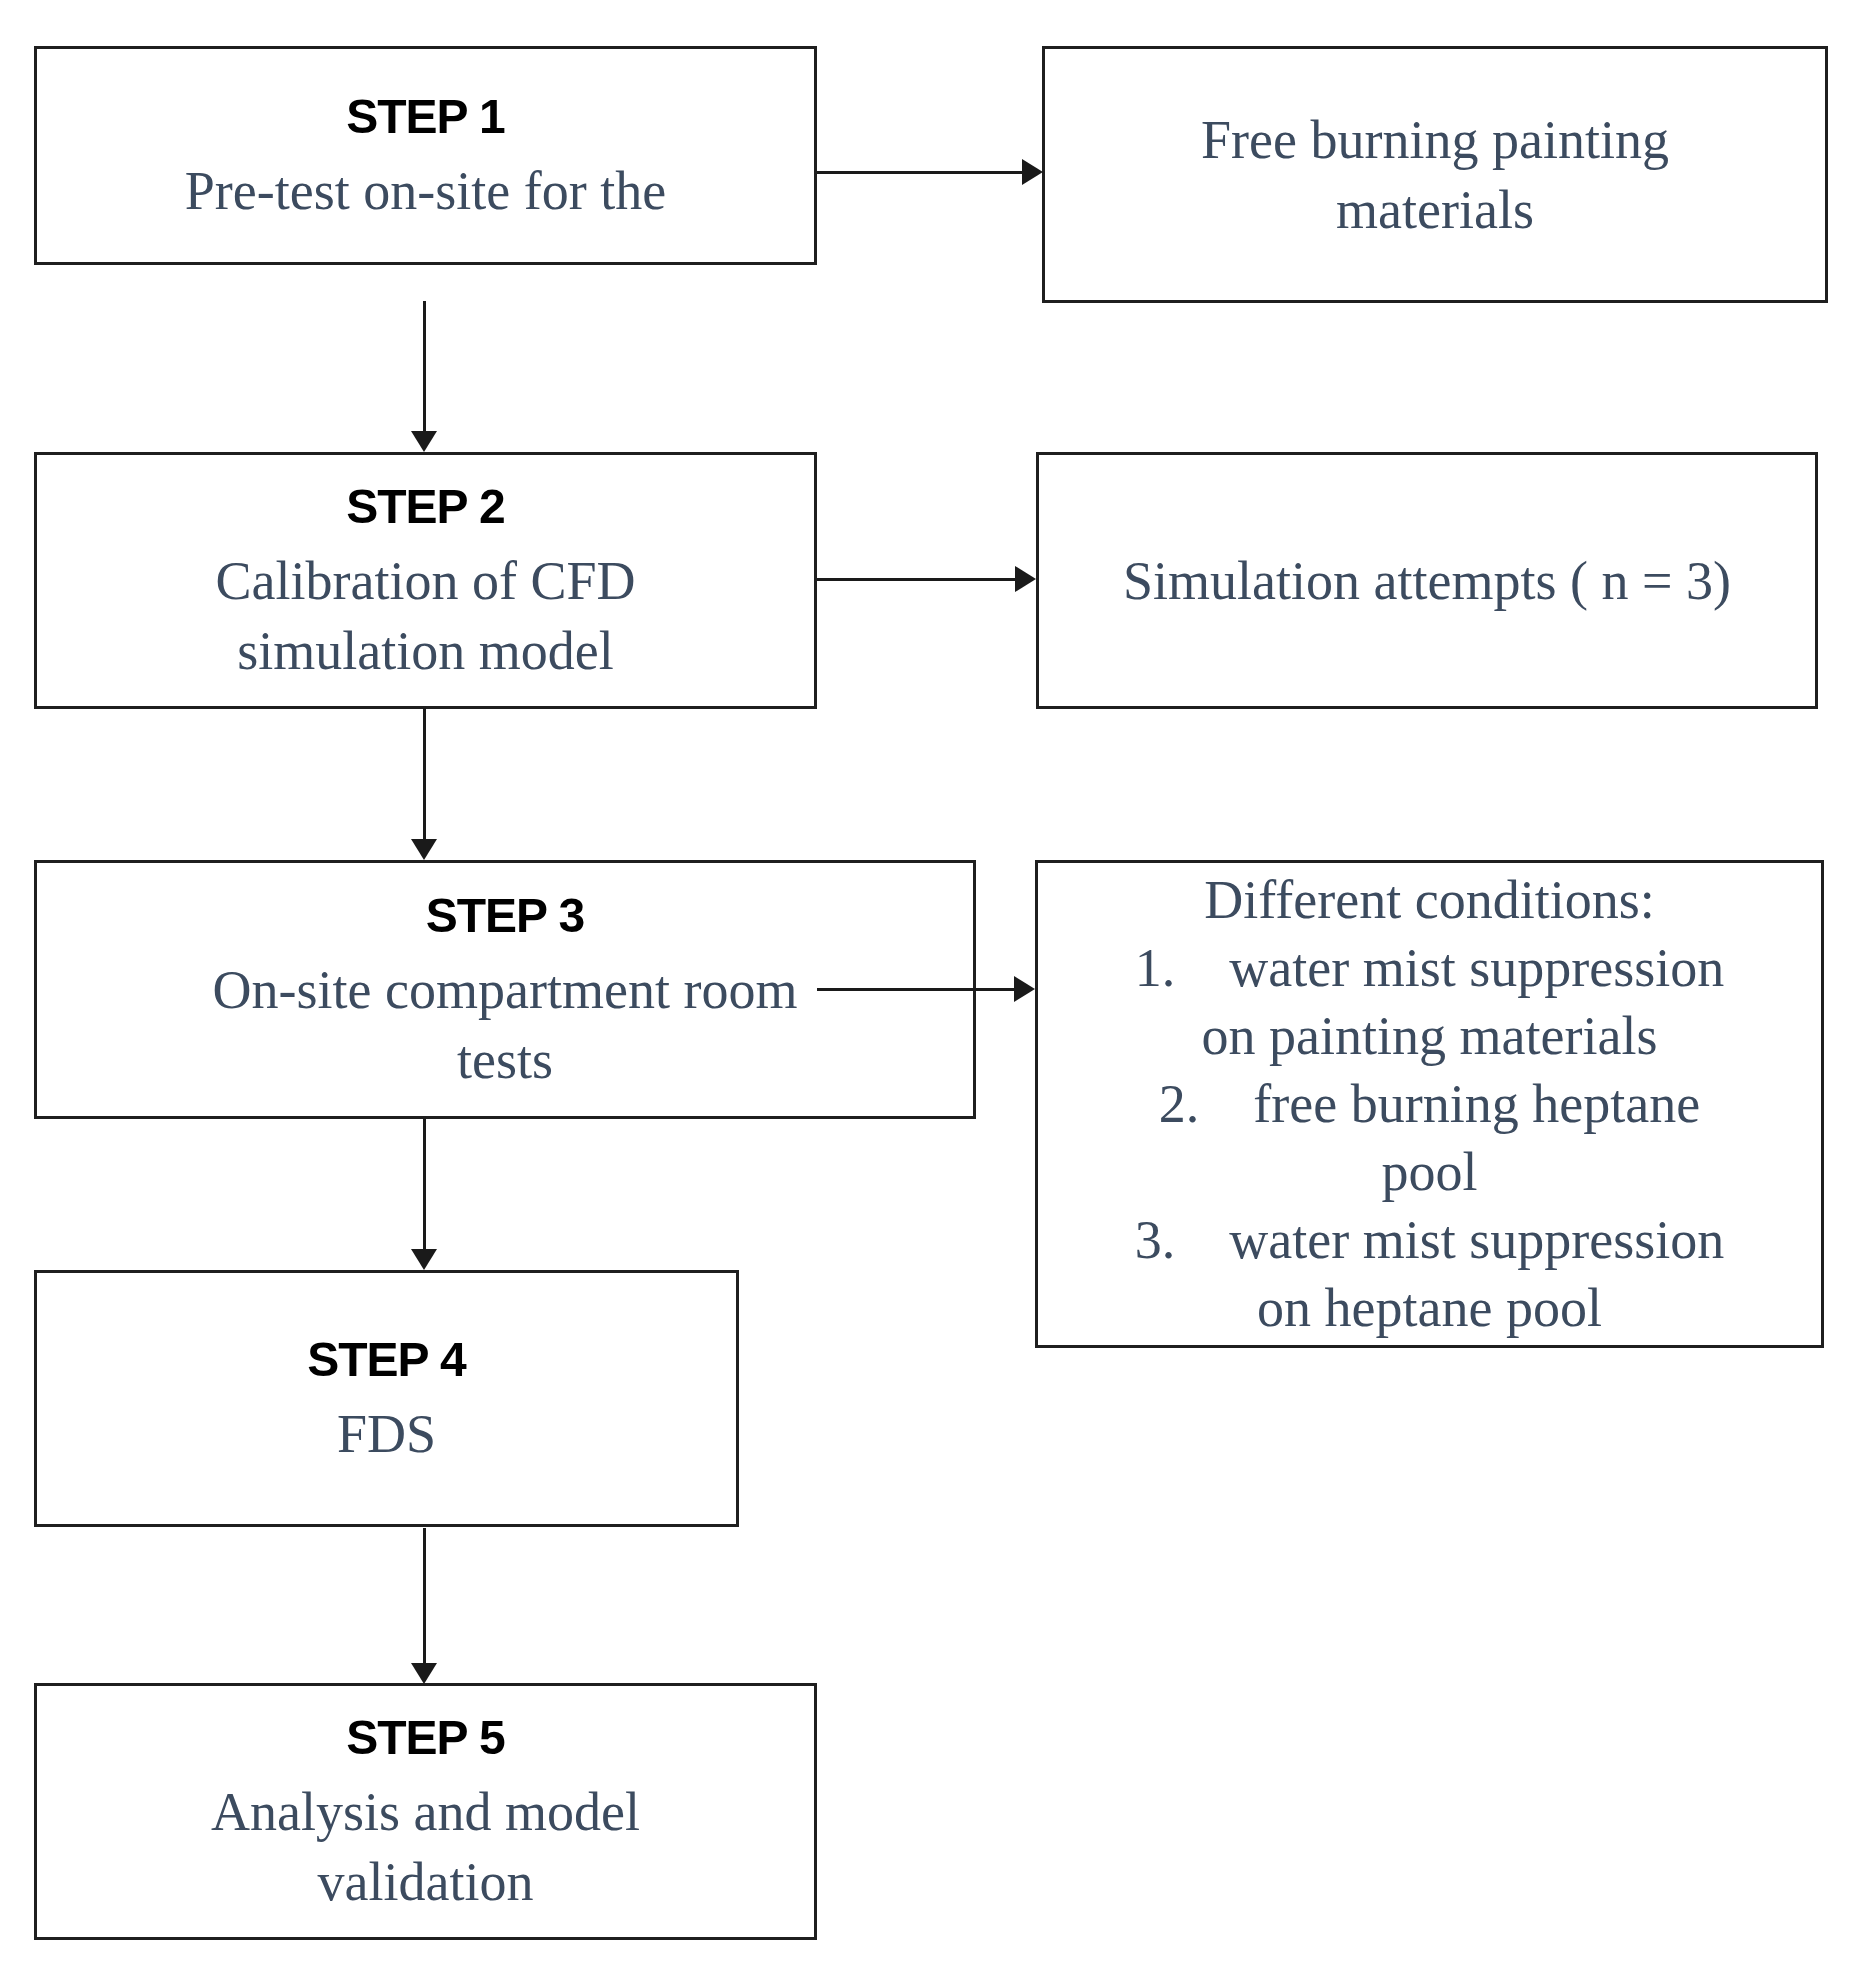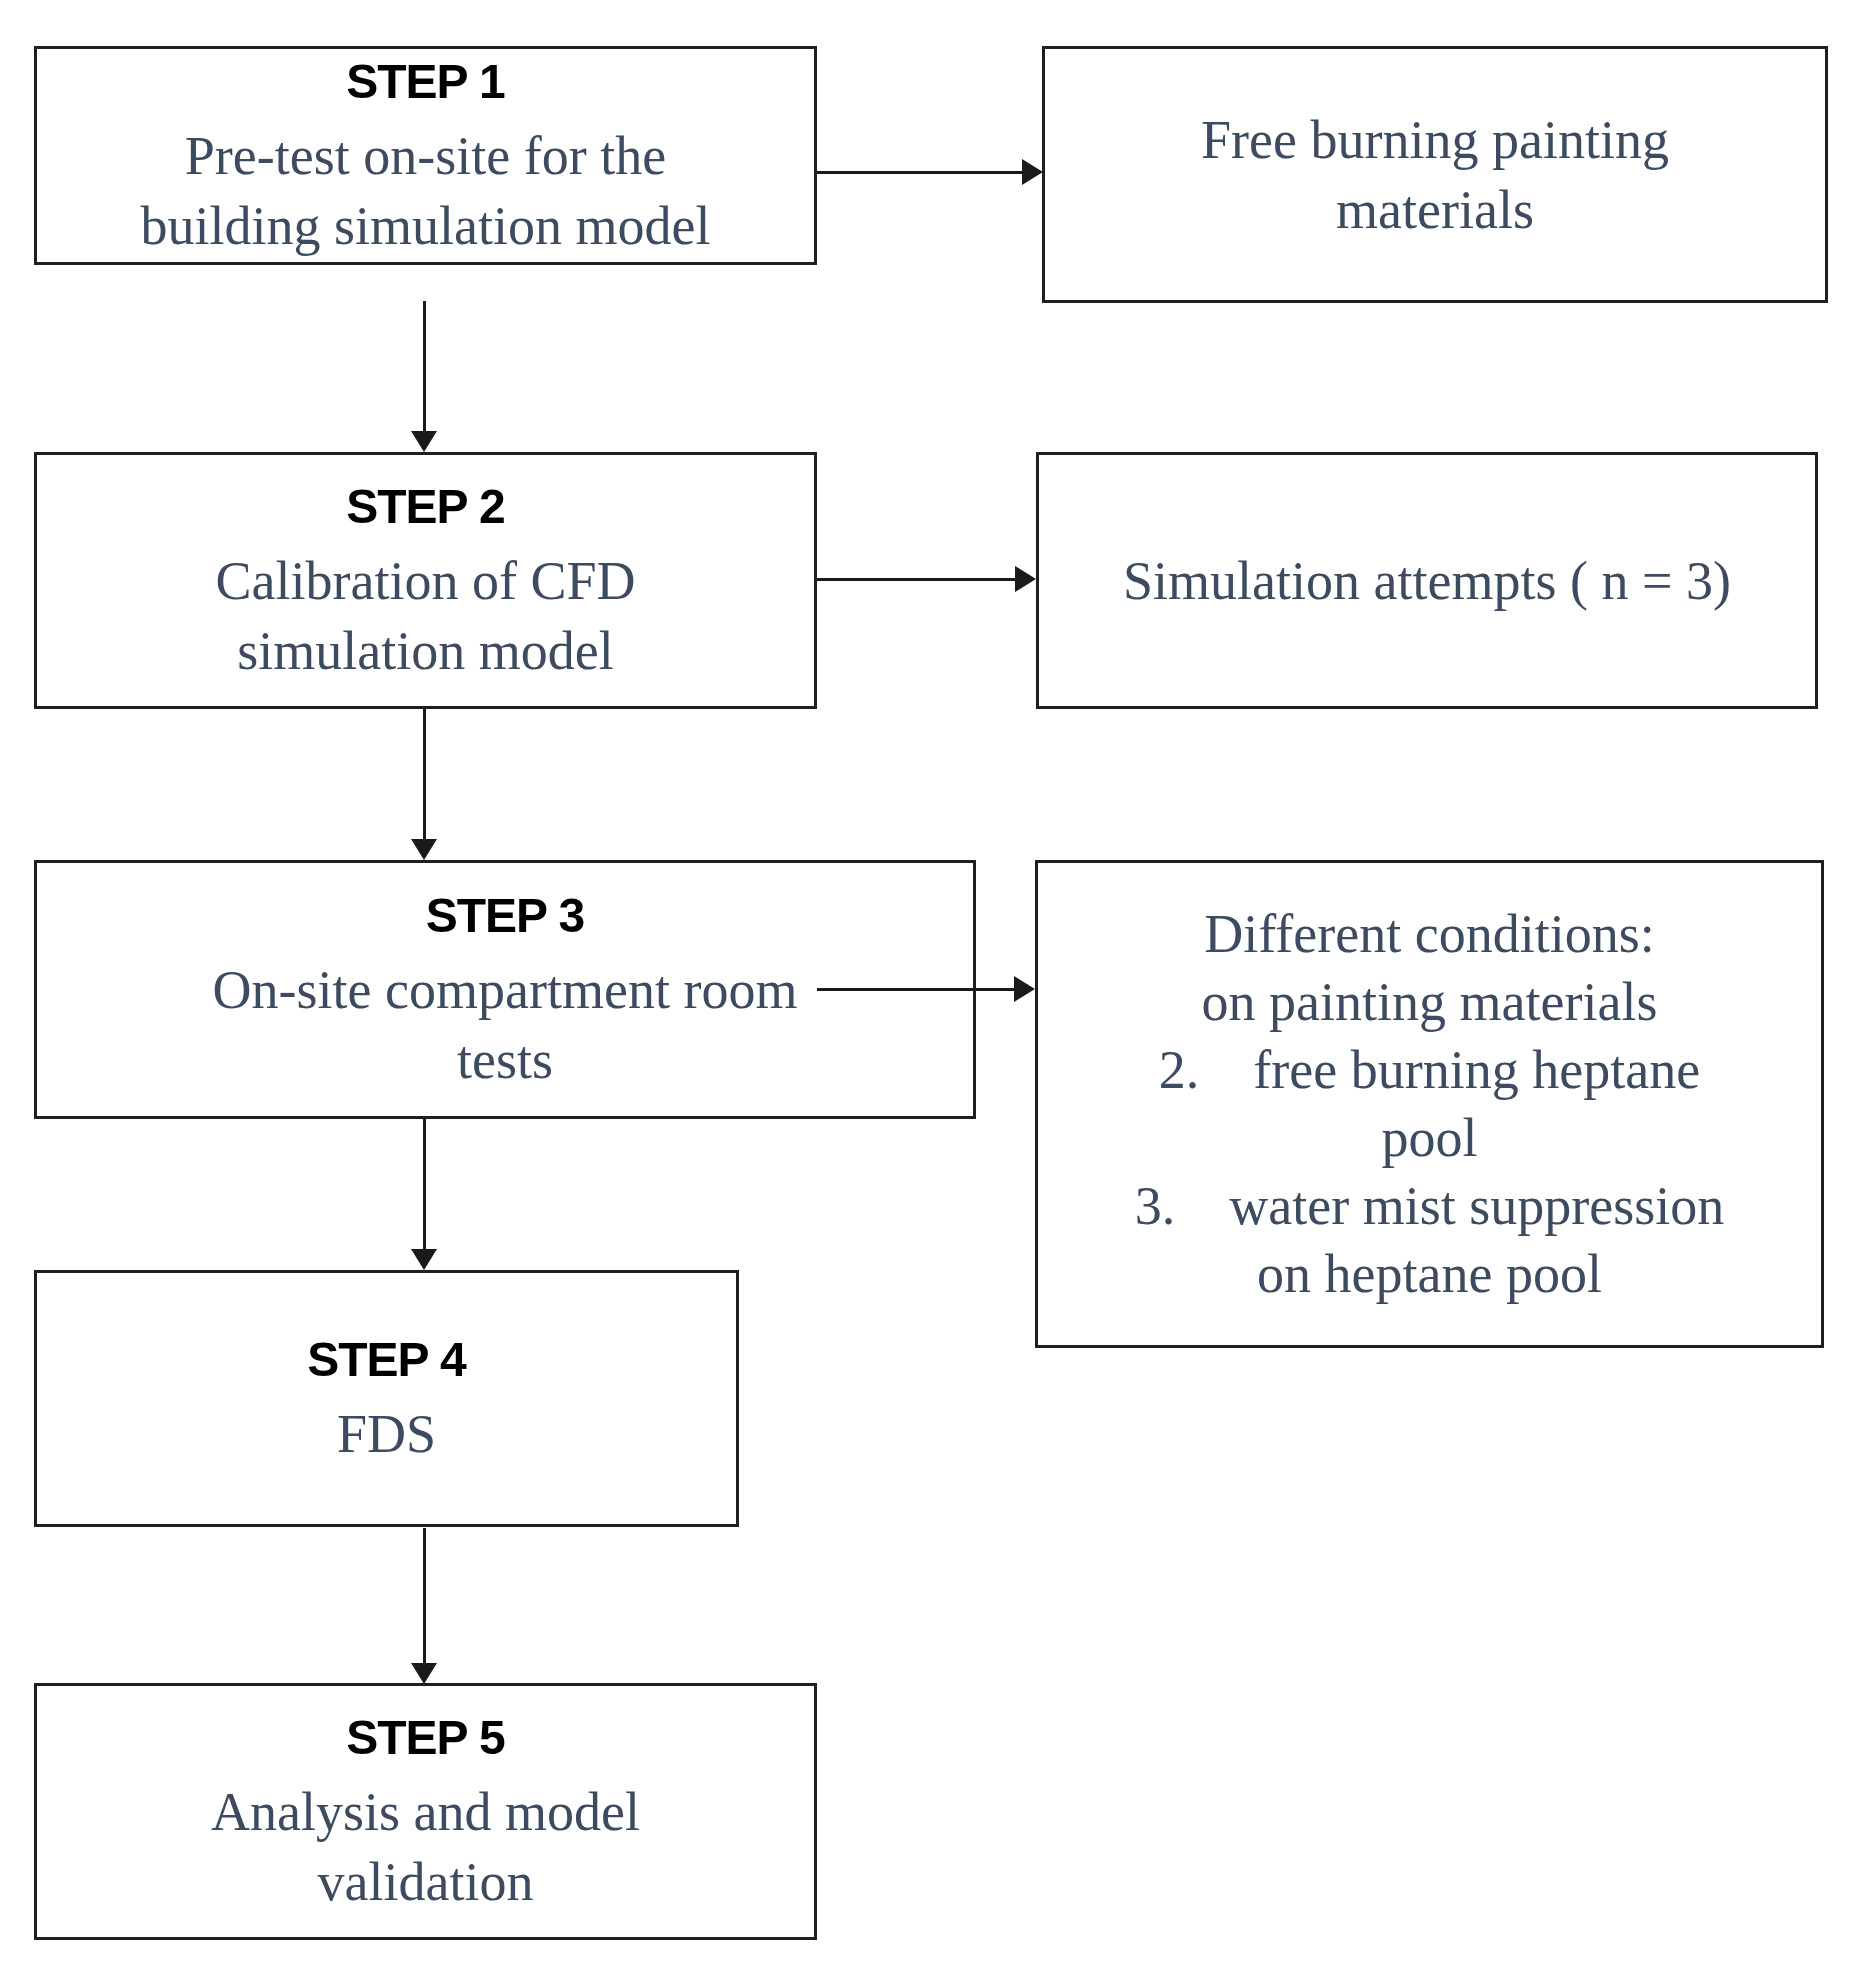--- a/index.html
+++ b/index.html
@@ -42,21 +42,20 @@
   #harrow3{left:817px;top:976px;width:218px;}
 </style>
 </head>
 <body>
 
 <div class="canvas">
 
   <div class="box" id="step1">
     <div class="step-title">STEP 1</div>
     <div class="body-line">Pre-test on-site for the</div>
-    <div class="body-line">building simulation model</div>
   </div>
 
   <div class="box" id="step2">
     <div class="step-title">STEP 2</div>
     <div class="body-line">Calibration of CFD</div>
     <div class="body-line">simulation model</div>
   </div>
 
   <div class="box" id="step3">
     <div class="step-title">STEP 3</div>
@@ -79,20 +78,21 @@
     <div class="body-line">Free burning painting</div>
     <div class="body-line">materials</div>
   </div>
 
   <div class="box" id="note2">
     <div class="body-line">Simulation attempts ( n = 3)</div>
   </div>
 
   <div class="box note3" id="note3">
     <div class="body-line">Different conditions:</div>
+    <div class="body-line">1.&nbsp;&nbsp;&nbsp;&nbsp;water mist suppression</div>
     <div class="body-line">on painting materials</div>
     <div class="body-line">2.&nbsp;&nbsp;&nbsp;&nbsp;free burning heptane</div>
     <div class="body-line">pool</div>
     <div class="body-line">3.&nbsp;&nbsp;&nbsp;&nbsp;water mist suppression</div>
     <div class="body-line">on heptane pool</div>
   </div>
 
   <div class="arrow-v" id="varrow1">
     <div class="shaft"></div>
     <div class="head"></div>

